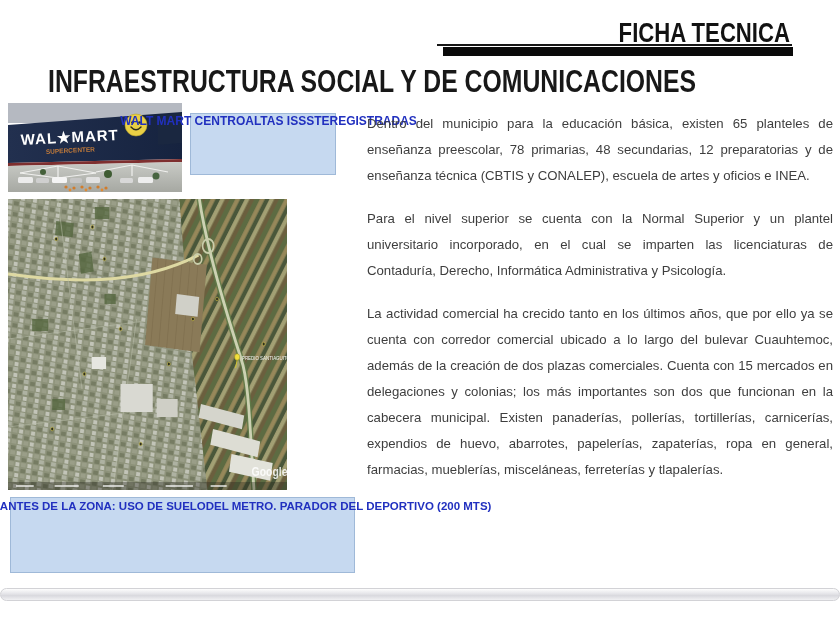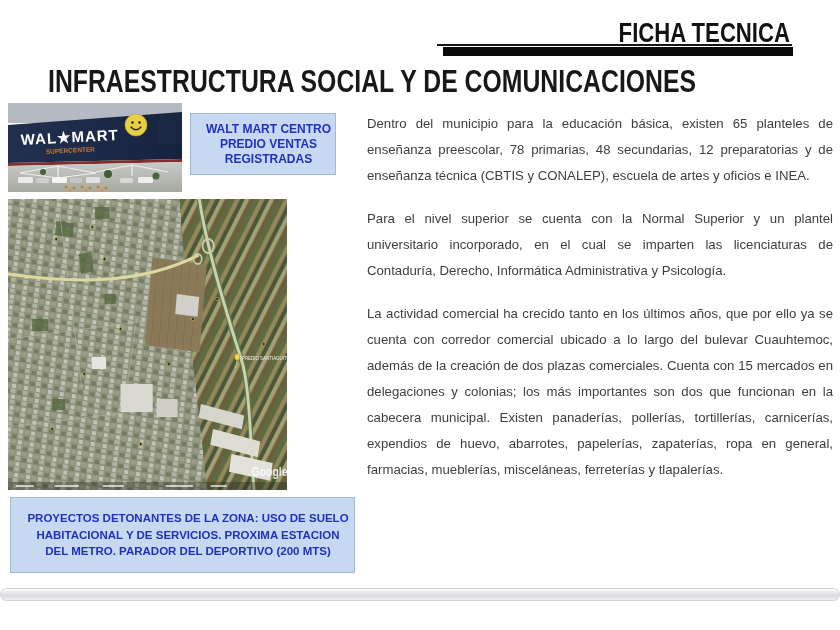--- a/index.html
+++ b/index.html
@@ -14,21 +14,21 @@
   .title{position:absolute;left:48px;top:64px;margin:0;font-size:31px;font-weight:bold;color:#181818;
          white-space:nowrap;transform:scaleX(.8);transform-origin:0 50%;letter-spacing:0;}
 
   
   .walmart-photo{position:absolute;left:8px;top:103px;width:174px;height:89px;overflow:hidden;}
   .map{position:absolute;left:8px;top:199px;width:279px;height:291px;overflow:hidden;}
   .walmart-photo svg,.map svg{display:block;width:100%;height:100%;}
 
   
   .callout{position:absolute;background:#c6d9f0;border:1px solid #9fb9d8;color:#2130bf;
-           font-weight:bold;text-align:center;display:flex;flex-direction:column;
+           font-weight:bold;text-align:center;display:flex;
            justify-content:center;box-sizing:border-box;padding-left:11px;}
   .callout-top{left:190px;top:113px;width:146px;height:62px;font-size:12px;line-height:15px;}
   .callout-bottom{left:10px;top:497px;width:345px;height:76px;font-size:11.5px;line-height:16.5px;}
   .callout div{white-space:nowrap;}
 
   
   .body-col{position:absolute;left:367px;top:111px;width:466px;color:#3e3e3e;
             font-size:13.2px;line-height:26px;text-align:justify;}
   .body-col p{margin:0 0 17px 0;}
 
@@ -101,21 +101,21 @@
           <circle cx="98" cy="85" r="1.6"></circle>
         <circle cx="62" cy="87" r="1.4" fill="#e08a32"></circle>
           <circle cx="78" cy="87" r="1.4" fill="#e08a32"></circle>
         <circle cx="94" cy="87" r="1.4" fill="#e08a32"></circle>
       </g>
     </svg>
   </div>
 
   <div class="callout callout-top">
     <div>WALT MART CENTRO</div>
-    <div>PREDIO VENTAS</div>
+    <div>ALTAS ISSSTE</div>
     <div>REGISTRADAS</div>
   </div>
 
   <div class="map">
     <svg viewBox="0 0 347 291" preserveAspectRatio="none">
       <defs>
         <pattern id="urban" width="15" height="11" patternUnits="userSpaceOnUse" patternTransform="rotate(8)">
           <rect width="15" height="11" fill="#8d927a"></rect>
           <rect x="0" y="0" width="6" height="4" fill="#aeb2a2"></rect>
           <rect x="8" y="1" width="6" height="4" fill="#767c63"></rect>
@@ -208,21 +208,20 @@
           <rect x="196" y="286" width="34" height="2"></rect>
         <rect x="252" y="286" width="20" height="2"></rect>
       </g>
 
       <text x="303" y="277" font-size="13" font-weight="bold" fill="#ffffff" opacity="0.85">Google</text>
     </svg>
   </div>
 
   <div class="callout callout-bottom">
     <div>PROYECTOS DETONANTES DE LA ZONA: USO DE SUELO</div>
-    <div>HABITACIONAL Y DE SERVICIOS. PROXIMA ESTACION</div>
     <div>DEL METRO. PARADOR DEL DEPORTIVO (200 MTS)</div>
   </div>
 
   <div class="body-col">
     <p>Dentro del municipio para la educación básica, existen 65 planteles de enseñanza preescolar, 78 primarias, 48 secundarias, 12 preparatorias y de enseñanza técnica (CBTIS y CONALEP), escuela de artes y oficios e INEA.</p>
     <p>Para el nivel superior se cuenta con la Normal Superior y un plantel universitario incorporado, en el cual se imparten las licenciaturas de Contaduría, Derecho, Informática Administrativa y Psicología.</p>
     <p>La actividad comercial ha crecido tanto en los últimos años, que por ello ya se cuenta con corredor comercial ubicado a lo largo del bulevar Cuauhtemoc, además de la creación de dos plazas comerciales. Cuenta con 15 mercados en delegaciones y colonias; los más importantes son dos que funcionan en la cabecera municipal. Existen panaderías, pollerías, tortillerías, carnicerías, expendios de huevo, abarrotes, papelerías, zapaterías, ropa en general, farmacias, mueblerías, misceláneas, ferreterías y tlapalerías.</p>
   </div>
 
   <div class="bottom-bar"></div>

